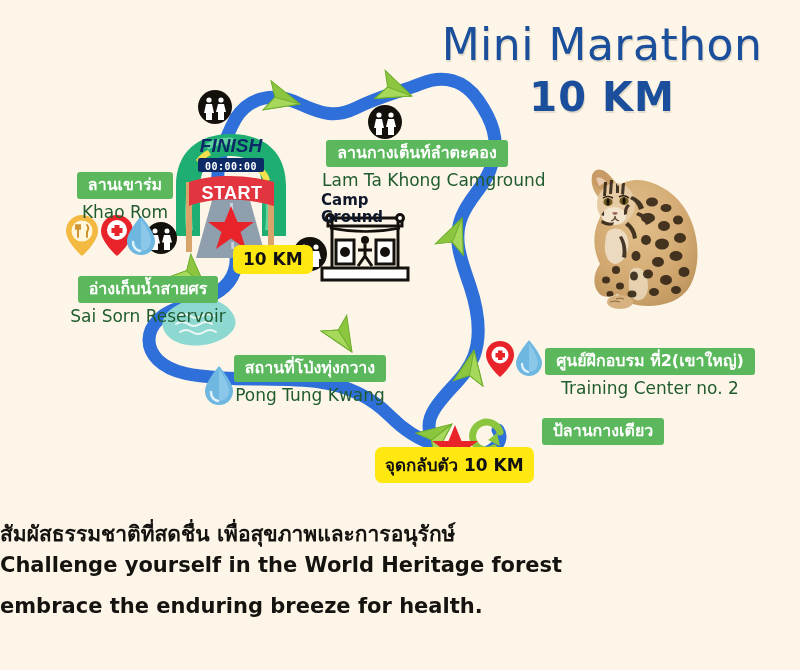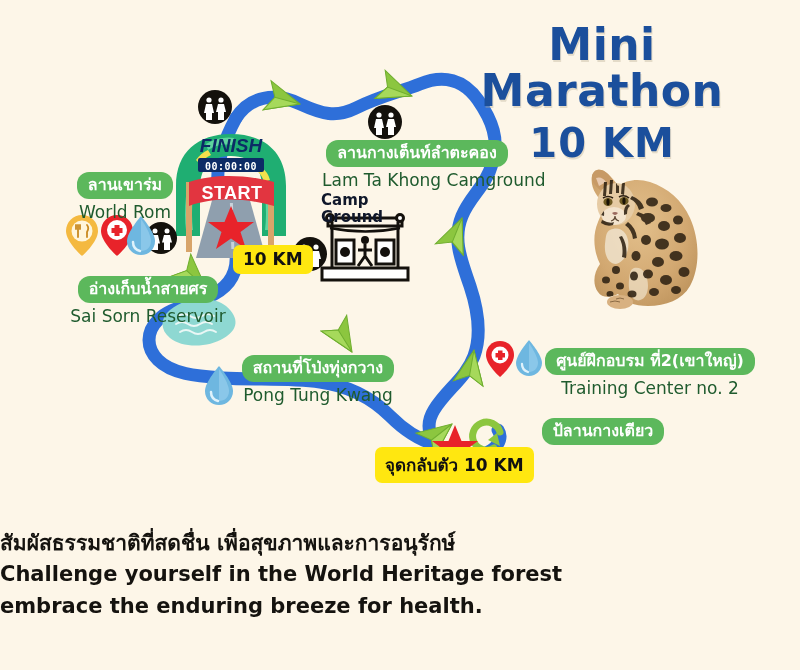--- a/index.html
+++ b/index.html
@@ -8,36 +8,36 @@
     background:#FDF6E8;
     font-family:"DejaVu Sans","Liberation Sans",sans-serif;
     overflow:hidden;
     position:relative;
   }
   #poster{position:relative;width:800px;height:670px;}
 
   
   .title-block{position:absolute;right:28px;top:22px;text-align:center;width:340px;}
   .title-main{
-    font-size:44px;font-weight:bold;color:#1B4F9C;letter-spacing:.5px;
+    font-size:44px;font-weight:normal;color:#1B4F9C;letter-spacing:.5px;
     line-height:1.05;text-shadow:1px 2px 0 rgba(180,170,140,.35);
   }
   .title-sub{
     font-size:40px;font-weight:bold;color:#1B4F9C;letter-spacing:1px;
     margin-top:6px;text-shadow:1px 2px 0 rgba(180,170,140,.35);
   }
 
   
   #map-layer{position:absolute;left:0;top:0;width:800px;height:670px;}
 
   
   .place{position:absolute;text-align:center;}
   .place .pill{
     display:inline-block;background:#5CB85C;color:#fff;font-weight:bold;
-    border-radius:12px;padding:3px 11px 4px;font-size:16px;white-space:nowrap;
+    border-radius:3px;padding:3px 11px 4px;font-size:16px;white-space:nowrap;
     line-height:1.25;
   }
   .place .en{
     display:block;color:#1F5B2E;font-size:17px;margin-top:3px;white-space:nowrap;
     font-weight:500;
   }
 
   
   .badge-km{
     position:absolute;background:#FFE710;color:#111;font-weight:bold;
@@ -50,21 +50,21 @@
     line-height:1.15;text-align:left;margin-left:15px;
   }
 
   
   .tagline{
     position:absolute;left:0;right:0;bottom:48px;text-align:left;
     color:#15130F;font-weight:bold;line-height:1.5;
   }
   .tagline .l1{font-size:21px;display:block;}
   .tagline .l2{font-size:21px;display:block;}
-  .tagline .l3{font-size:21px;display:block;}
+  .tagline .l3{font-size:21px;display:block;margin-top:9px;}
 
   
   #cat-photo{position:absolute;left:548px;top:152px;width:200px;height:175px;}
 </style>
 </head>
 <body>
 
 <div id="poster">
 
   <svg id="map-layer" viewBox="0 0 800 670">
@@ -380,29 +380,29 @@
     <path d="M62,150 q5,-2 10,0 M68,147 q4,-2 8,0" stroke="#8A6A44" stroke-width="1" fill="none"></path>
   </svg>
 
   <div class="title-block">
     <div class="title-main">Mini Marathon</div>
     <div class="title-sub">10 KM</div>
   </div>
 
   <div class="place" style="left:50px;top:172px;width:150px;">
     <span class="pill">ลานเขาร่ม</span>
-    <span class="en">World Rom</span>
+    <span class="en">Khao Rom</span>
   </div>
 
   <div class="place" style="left:48px;top:276px;width:200px;">
     <span class="pill">อ่างเก็บน้ำสายศร</span>
     <span class="en">Sai Sorn Reservoir</span>
   </div>
 
-  <div class="place" style="left:228px;top:355px;width:180px;">
+  <div class="place" style="left:220px;top:355px;width:180px;">
     <span class="pill">สถานที่โป่งทุ่งกวาง</span>
     <span class="en">Pong Tung Kwang</span>
   </div>
 
   <div class="place" style="left:322px;top:140px;width:190px;">
     <span class="pill">ลานกางเต็นท์ลำตะคอง</span>
     <span class="en">Lam Ta Khong Camground</span>
   </div>
 
   <div class="place" style="left:540px;top:348px;width:220px;">

